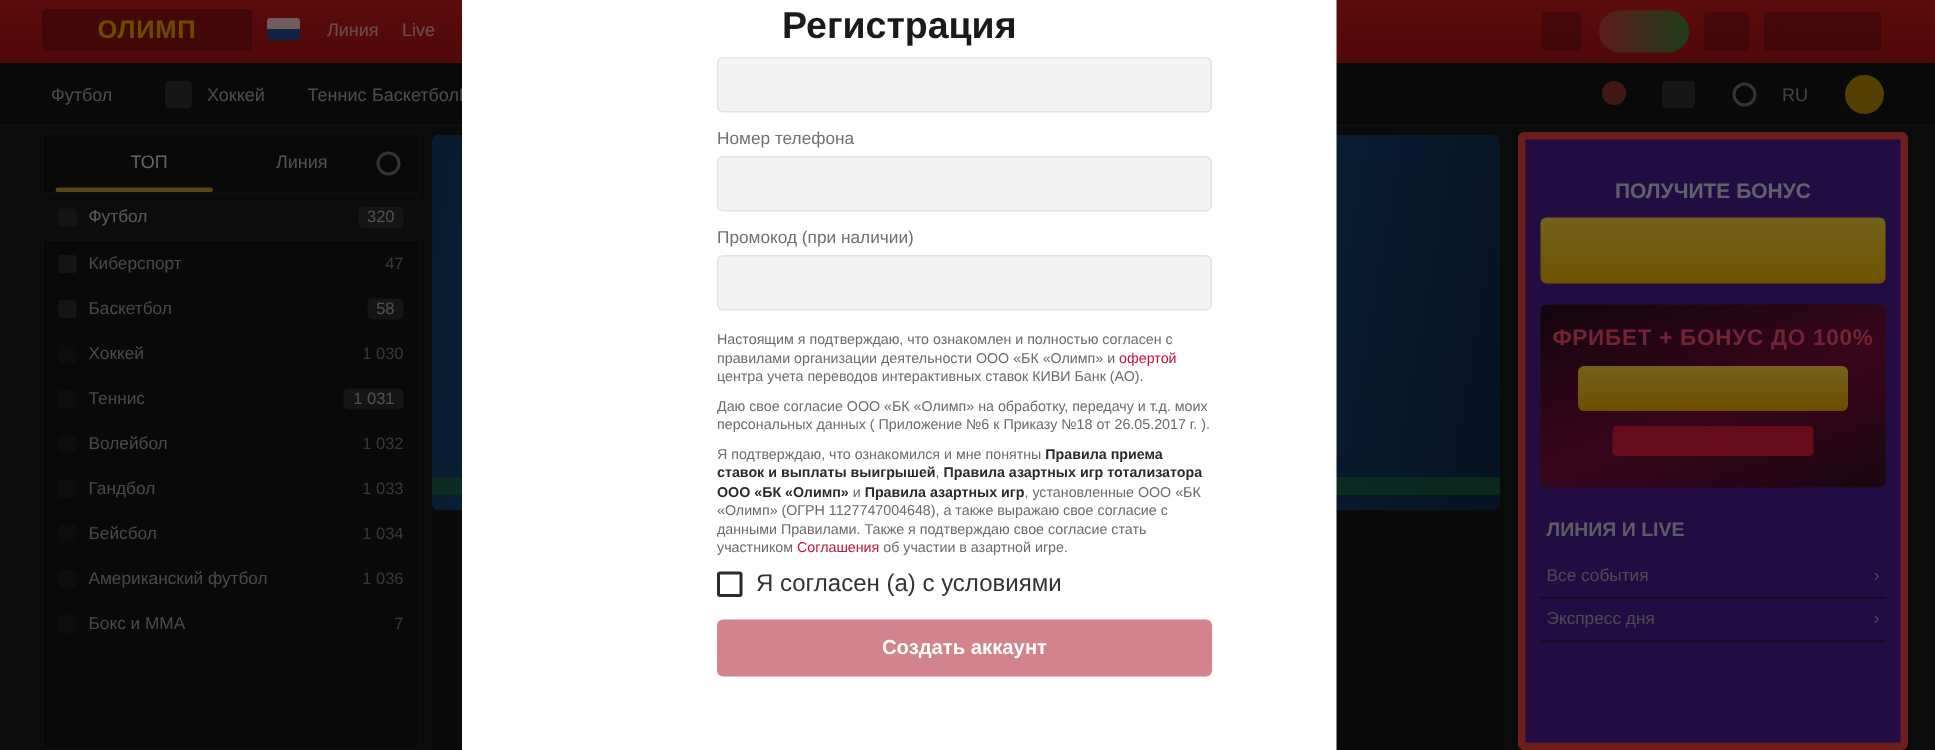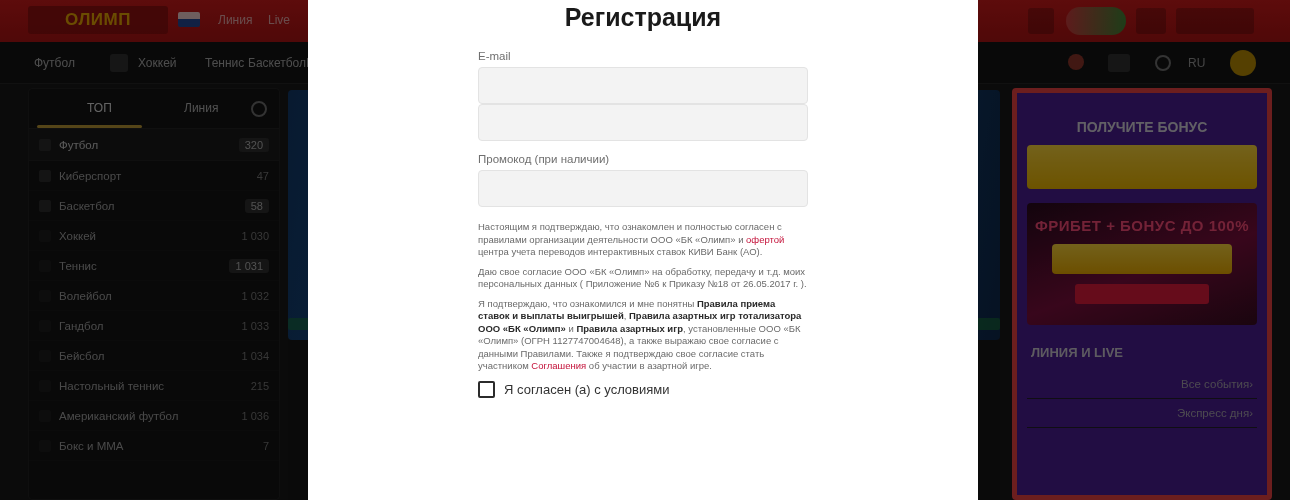--- a/index.html
+++ b/index.html
@@ -181,36 +181,36 @@
   }
   .rc-b2-btn {
     margin: 10px auto 0; width: 58%; height: 20px; border-radius: 3px;
     background: #e31b3d;
   }
   .rc-sub {
     color: #dddddd; font-size: 13px; font-weight: bold;
     margin: 20px 0 10px 4px; opacity: .9;
   }
   .rc-row {
-    display: flex; justify-content: flex-end;
+    display: flex; justify-content: space-between;
     color: #b4b4b4; font-size: 11.5px;
     padding: 8px 4px; border-bottom: 1px solid #212121;
     opacity: .9;
   }
 
   
   .overlay {
     position: absolute; inset: 0;
     background: rgba(0,0,0,.55);
   }
 
   
   .modal {
     position: absolute; top: 0; left: 308px;
-    width: 670px; height: 500px;
+    width: 583px; height: 500px;
     background: #ffffff;
     overflow: hidden;
   }
   .modal-title {
     text-align: center;
     font-size: 25px; font-weight: bold;
     color: #1a1a1a;
     margin: 0; padding: 0 0 4px;
     line-height: 34px;
   }
@@ -245,21 +245,21 @@
 
   .agree-row {
     display: flex; align-items: center;
     margin-top: 8px;
   }
   .agree-box {
     width: 17px; height: 17px;
     border: 2px solid #2b2b2b; border-radius: 2px;
     background: #fff; margin-right: 9px; flex: 0 0 auto;
   }
-  .agree-text { font-size: 13px; color: #333; }
+  .agree-text { font-size: 16px; color: #333; }
 
   .submit-btn {
     margin-top: 14px;
     width: 330px; height: 38px;
     border: none; border-radius: 4px;
     background: #d3838c;
     color: #ffffff; font-size: 13.5px; font-weight: bold;
     cursor: pointer;
   }
 </style>
@@ -339,25 +339,20 @@
         <span class="sb-label">Гандбол</span>
         <span class="sb-count">1 033</span>
       </div>
       <div class="sb-row">
         <span class="sb-bullet" style="opacity:.4"></span>
         <span class="sb-label">Бейсбол</span>
         <span class="sb-count">1 034</span>
       </div>
       <div class="sb-row">
         <span class="sb-bullet" style="opacity:.4"></span>
-        <span class="sb-label">Настольный теннис</span>
-        <span class="sb-count">215</span>
-      </div>
-      <div class="sb-row">
-        <span class="sb-bullet" style="opacity:.4"></span>
         <span class="sb-label">Американский футбол</span>
         <span class="sb-count">1 036</span>
       </div>
       <div class="sb-row">
         <span class="sb-bullet" style="opacity:.4"></span>
         <span class="sb-label">Бокс и ММА</span>
         <span class="sb-count">7</span>
       </div>
     </div>
 
@@ -385,37 +380,38 @@
     </div>
   </div>
 
   <div class="overlay"></div>
 
   <div class="modal">
     <h1 class="modal-title">Регистрация</h1>
 
     <div class="form">
 
-      <div class="field-label">E-mail</div>
       <input class="field-input" type="text" value="" style="">
 
+      <div class="field-label">Номер телефона</div>
       <input class="field-input" type="text" value="" style="">
 
       <div class="field-label">Промокод (при наличии)</div>
       <input class="field-input" type="text" value="" style="">
 
       <div class="legal">
         <p><span>Настоящим я подтверждаю, что ознакомлен и полностью согласен с правилами организации деятельности ООО «БК «Олимп» и </span><a href="#">офертой</a><span> центра учета переводов интерактивных ставок КИВИ Банк (АО).</span></p>
 
         <p>Даю свое согласие ООО «БК «Олимп» на обработку, передачу и т.д. моих персональных данных ( Приложение №6 к Приказу №18 от 26.05.2017 г. ).</p>
 
         <p><span>Я подтверждаю, что ознакомился и мне понятны </span><b>Правила приема ставок и выплаты выигрышей</b><span>, </span><b>Правила азартных игр тотализатора ООО «БК «Олимп»</b><span>  и </span><b>Правила азартных игр</b><span>,  установленные ООО «БК «Олимп» (ОГРН 1127747004648), а также выражаю свое согласие с данными Правилами. Также я подтверждаю свое согласие стать участником </span><a href="#">Соглашения</a><span> об участии в азартной игре.</span></p>
       </div>
 
       <div class="agree-row">
         <span class="agree-box"></span>
         <span class="agree-text">Я согласен (а) с условиями</span>
       </div>
 
+      <button class="submit-btn">Создать аккаунт</button>
     </div>
   </div>
 
 </div>
 
 </body></html>

